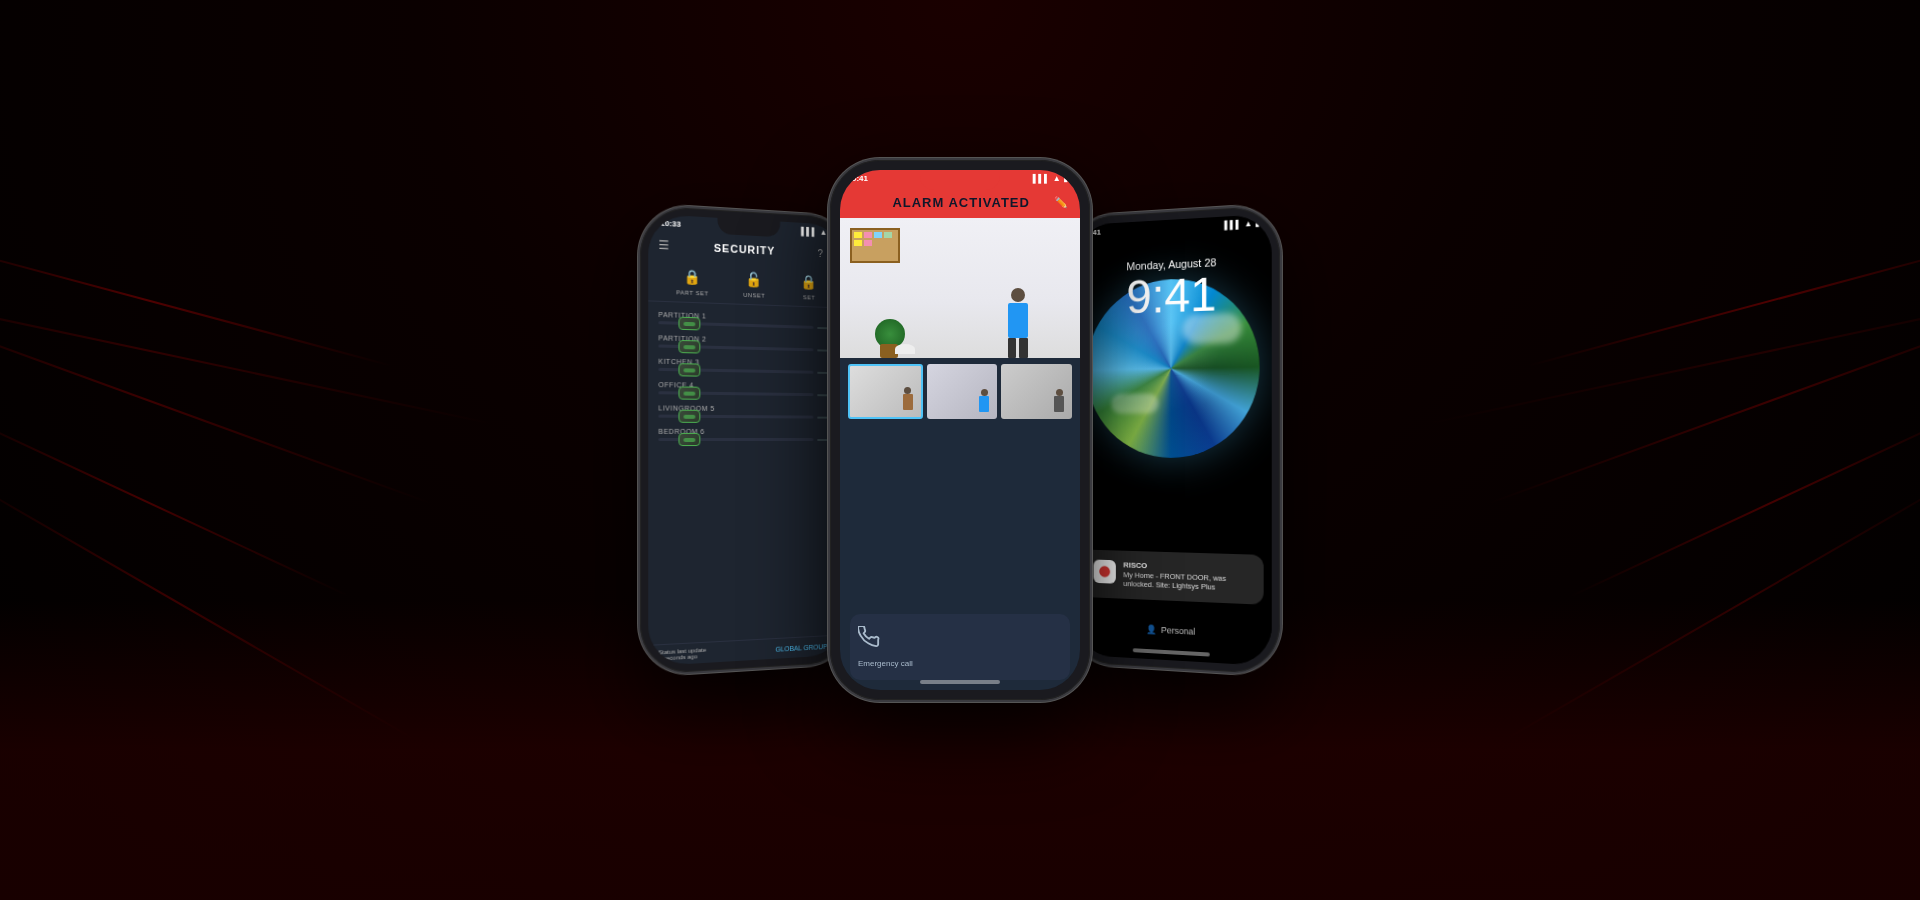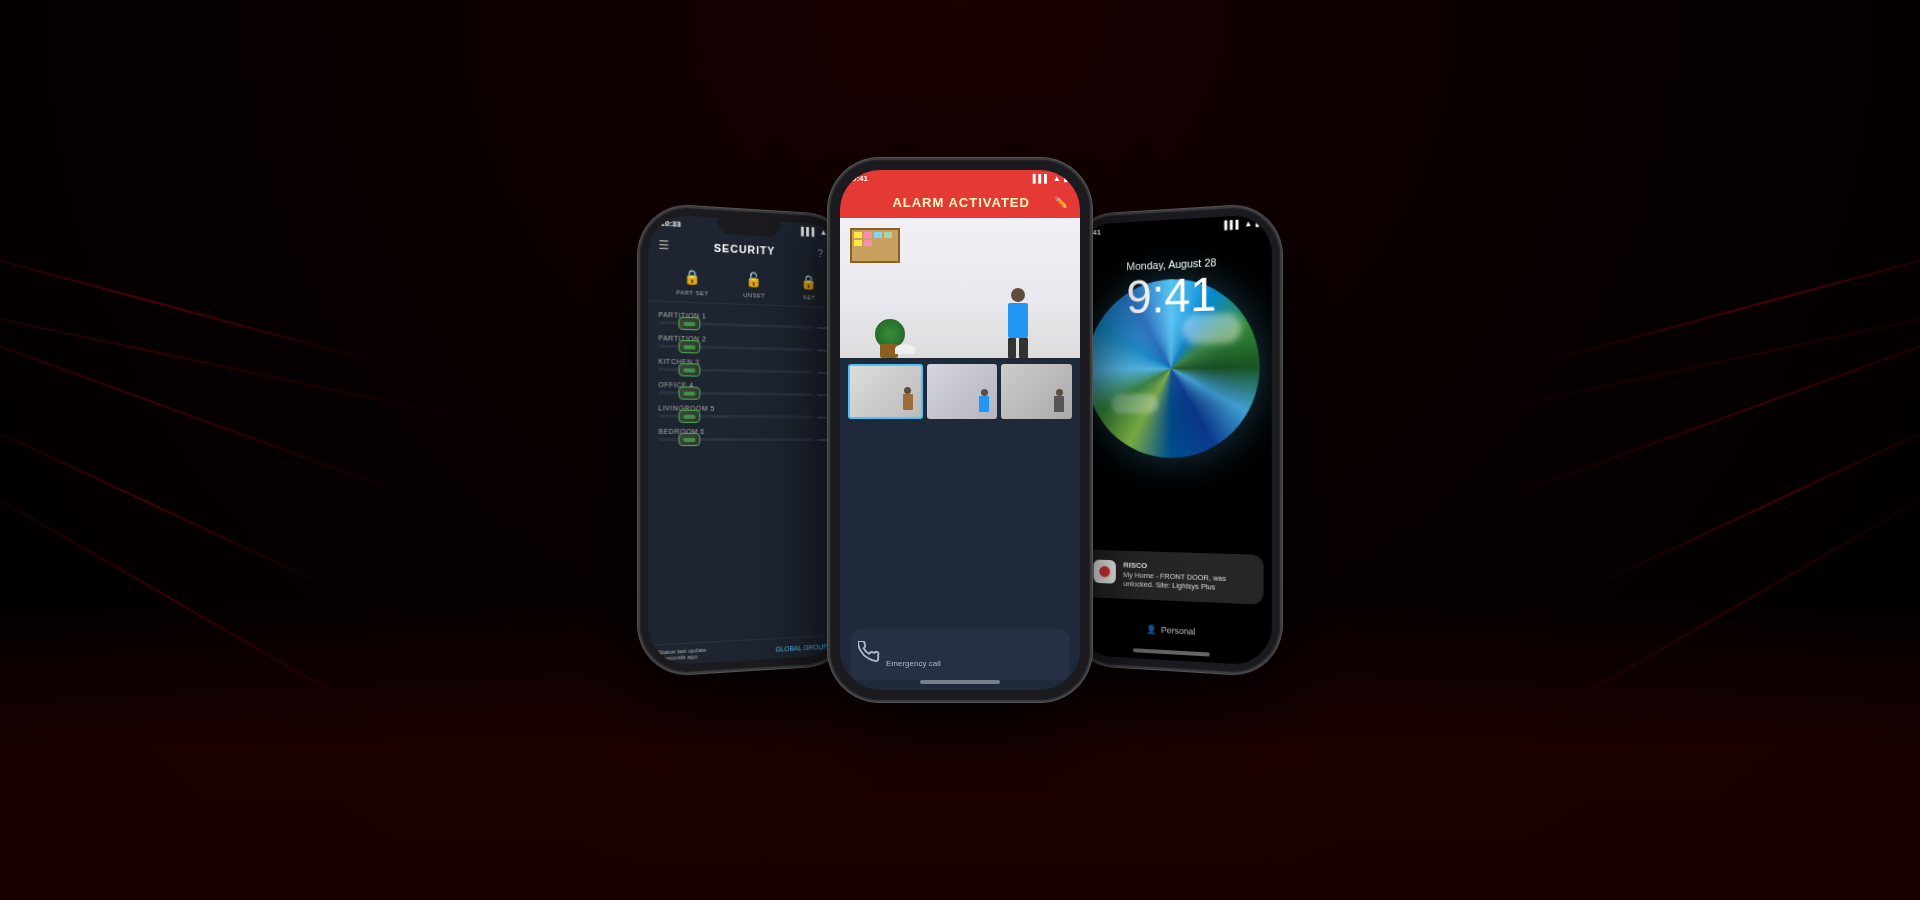--- a/index.html
+++ b/index.html
@@ -290,21 +290,21 @@
       padding: 8px 12px;
       text-align: center;
       display: flex;
       align-items: center;
       justify-content: space-between;
     }
     .alarm-title {
       font-size: 13px;
       font-weight: 800;
       letter-spacing: 1px;
-      color: #fef9c3;
+      color: #0f172a;
       text-align: center;
       flex: 1;
     }
     .edit-icon { font-size: 11px; color: rgba(255,255,255,0.8); }
 
     .camera-main {
       width: 100%;
       height: 140px;
       background: linear-gradient(135deg, #e8e8e8, #d0d0d0);
       position: relative;
@@ -416,22 +416,22 @@
       display: flex;
       gap: 8px;
       padding: 10px;
     }
     .alarm-btn {
       flex: 1;
       background: #253045;
       border-radius: 10px;
       padding: 12px 8px;
       display: flex;
-      flex-direction: row;
-      align-items: flex-end;
+      flex-direction: column;
+      align-items: flex-start;
       gap: 6px;
       cursor: pointer;
     }
     .alarm-btn-icon { font-size: 18px; color: #cdd; }
     .alarm-btn-label { font-size: 8px; color: #aabbcc; text-align: center; }
 
     
     .lockscreen-app {
       width: 100%;
       height: 100%;

